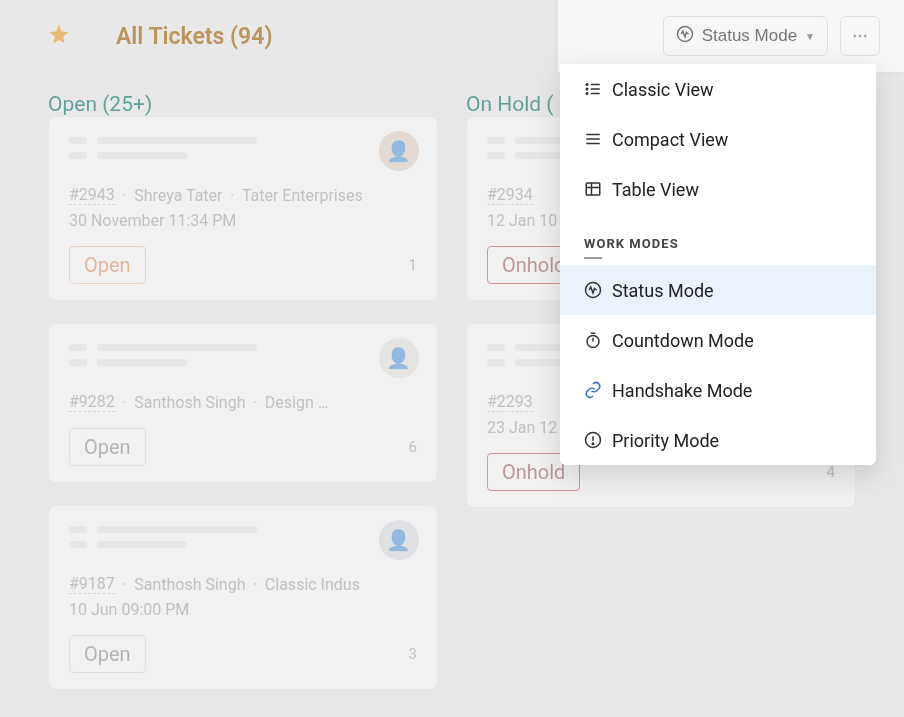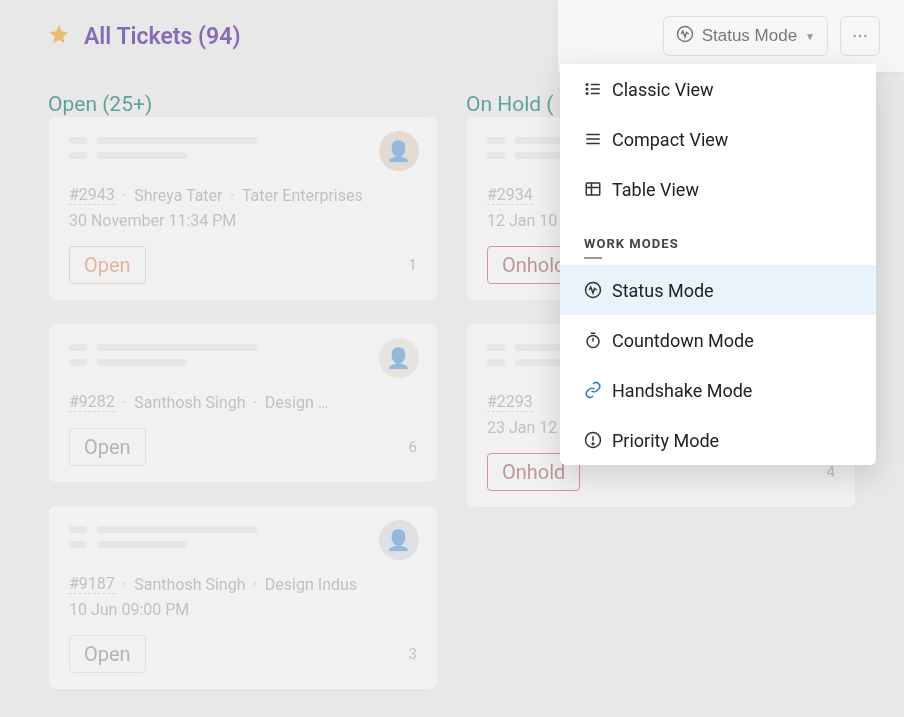--- a/index.html
+++ b/index.html
@@ -12,21 +12,21 @@
       overflow: hidden;
     }
     .header {
       height: 72px;
       display: flex;
       align-items: center;
       padding: 0 24px 0 48px;
       position: relative;
     }
     .star-icon { color: #eaa02d; margin-right: 14px; }
-    .page-title { font-size: 23px; font-weight: 600; color: #4c1d95; }
+    .page-title { font-size: 23px; font-weight: 600; color: #a16207; margin-left: 32px; }
     
     .topright {
       position: absolute;
       top: 0; right: 0;
       width: 346px; height: 72px;
       background: #fff;
       display: flex; align-items: center; justify-content: flex-end;
       padding-right: 24px;
       gap: 12px;
       box-shadow: -2px 2px 6px rgba(0,0,0,0.05);
@@ -217,21 +217,21 @@
         <div class="skel-row">
           <div class="skel" style="width:18px"></div>
           <div class="skel" style="width:90px"></div>
         </div>
         <div class="avatar" style="background:#d1d7dc">👤</div>
         <div class="meta">
           <span class="tid">#9187</span>
           <span class="dot">•</span>
           <span>Santhosh Singh</span>
           <span class="dot">•</span>
-          <span>Design Indus</span>
+          <span>Classic Indus</span>
         </div>
         <div class="date">10 Jun 09:00 PM</div>
         <div class="card-foot">
           <span class="status-chip status-open">Open</span>
           <span class="count">3</span>
         </div>
       </div>
     </div>
     <div class="column">
       <div class="col-title">On Hold (</div>

